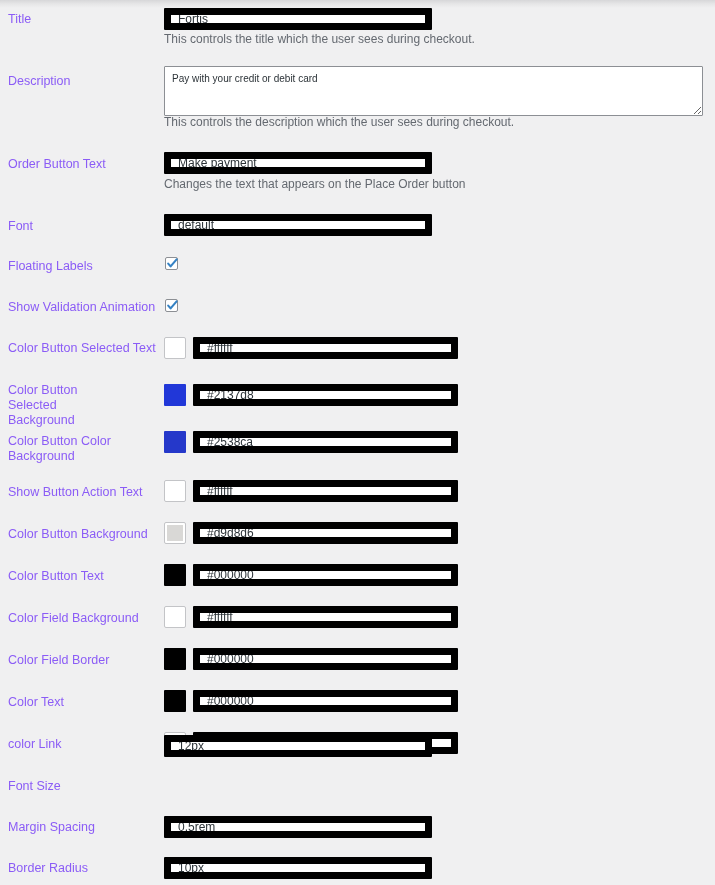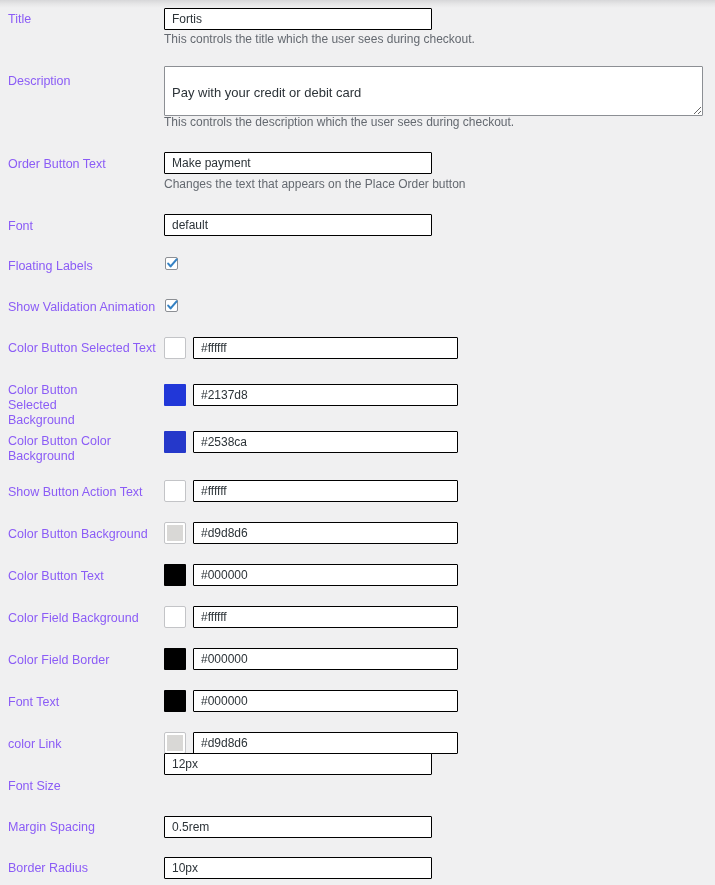--- a/index.html
+++ b/index.html
@@ -37,43 +37,43 @@
     left: 8px;
     width: 148px;
     font-size: 12.5px;
     line-height: 15px;
     color: #8b5cf6;
     font-weight: 400;
   }
   input.txt {
     box-sizing: border-box;
     height: 22px;
-    border: 1px solid #000000;
+    border: 7px solid #000000;
     background: #ffffff;
     color: #2c3338;
     font-family: "Liberation Sans", sans-serif;
     font-size: 12px;
     padding: 0 7px;
     border-radius: 1px;
     outline: none;
     margin: 0;
     box-shadow: 0 0 0 transparent;
   }
   input.txt.wide   { width: 268px; }
   input.txt.colorhex { width: 265px; }
   textarea.ta {
     box-sizing: border-box;
     width: 539px;
     height: 50px;
     border: 1px solid #8c8f94;
     background: #ffffff;
     color: #2c3338;
     font-family: "Liberation Sans", sans-serif;
-    font-size: 13px;
-    padding: 18px 7px;
+    font-size: 10px;
+    padding: 4px 7px;
     border-radius: 1px;
     resize: vertical;
     outline: none;
     margin: 0;
     line-height: 15px;
     overflow: hidden;
   }
   .desc {
     position: absolute;
     left: 164px;
@@ -178,27 +178,27 @@
     <span class="swatch-inner-plain" style="top: 564px; left: 164px; background: rgb(0, 0, 0);"></span>
     <input type="text" class="txt colorhex" value="#000000" style="position: absolute; left: 193px; top: 564px;">
     <div class="lbl" style="left: 8px; top: 611px;">Color Field Background</div>
     <span class="swatch" style="top: 606px; left: 164px;">
       <i style="background: rgb(255, 255, 255);"></i>
     </span>
     <input type="text" class="txt colorhex" value="#ffffff" style="position: absolute; left: 193px; top: 606px;">
     <div class="lbl" style="left: 8px; top: 653px;">Color Field Border</div>
     <span class="swatch-inner-plain" style="top: 648px; left: 164px; background: rgb(0, 0, 0);"></span>
     <input type="text" class="txt colorhex" value="#000000" style="position: absolute; left: 193px; top: 648px;">
-    <div class="lbl" style="left: 8px; top: 695px;">Font Text</div>
+    <div class="lbl" style="left: 8px; top: 695px;">Color Text</div>
     <span class="swatch-inner-plain" style="top: 690px; left: 164px; background: rgb(0, 0, 0);"></span>
     <input type="text" class="txt colorhex" value="#000000" style="position: absolute; left: 193px; top: 690px;">
     <div class="lbl" style="left: 8px; top: 737px;">color Link</div>
     <span class="swatch" style="top: 732px; left: 164px;">
       <i style="background: rgb(217, 216, 214);"></i>
     </span>
     <input type="text" class="txt colorhex" value="#d9d8d6" style="position: absolute; left: 193px; top: 732px;">
     <div class="lbl" style="left: 8px; top: 779px;">Font Size</div>
-    <input type="text" class="txt wide" value="12px" style="position: absolute; left: 164px; top: 753px;">
+    <input type="text" class="txt wide" value="12px" style="position: absolute; left: 164px; top: 735px;">
     <div class="lbl" style="left: 8px; top: 820px;">Margin Spacing</div>
     <input type="text" class="txt wide" value="0.5rem" style="position: absolute; left: 164px; top: 816px;">
     <div class="lbl" style="left: 8px; top: 861px;">Border Radius</div>
     <input type="text" class="txt wide" value="10px" style="position: absolute; left: 164px; top: 857px;">
   </div>
 
 </body></html>

